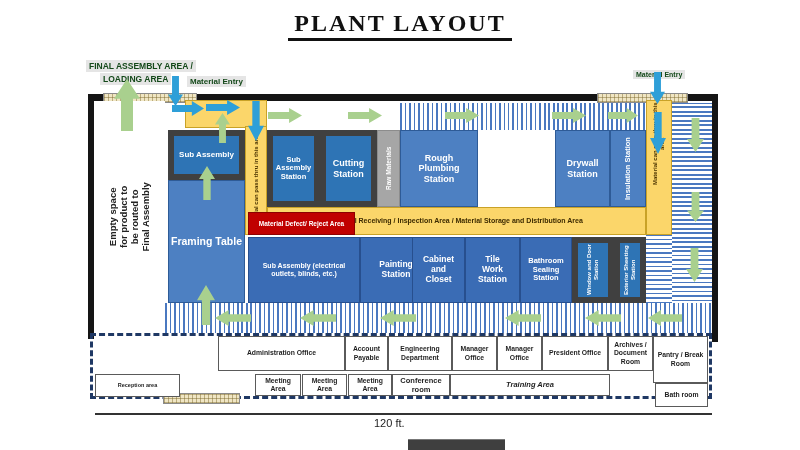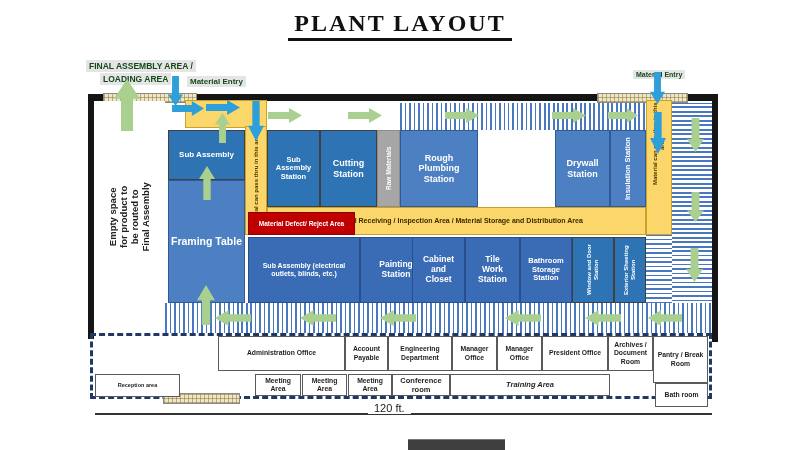--- a/index.html
+++ b/index.html
@@ -14,21 +14,21 @@
   
   .wall{background:#151515;}
   .dashed-zone{border:3px dashed #1f3864;}
   .hatch{background-color:#f0e6c4;
          background-image:repeating-linear-gradient(90deg,rgba(120,100,40,.45) 0 1px,transparent 1px 4px),
                           repeating-linear-gradient(0deg,rgba(120,100,40,.45) 0 1px,transparent 1px 4px);
          border:1px solid #8a8a8a;}
   
   .box{display:flex;align-items:center;justify-content:center;text-align:center;
        color:#fff;font-weight:bold;line-height:1.15;}
-  .b1{background:#2e74b5;border:1px solid #404040;}
+  .b1{background:#2e74b5;border:6px solid #404040;}
   .b2{background:#4d80c2;border:1px solid #2e5b97;}
   .b3{background:#3a6cb5;border:1px solid #274f8e;}
   .yellow{background:#fbd66a;border:1px solid #c9a227;color:#4a3300;}
   .red{background:#c00000;border:1px solid #8c0000;color:#fff;}
   .gray{background:#a6a6a6;border:1px solid #8c8c8c;color:#fff;}
   .vstripes{background:repeating-linear-gradient(90deg,#4a78c0 0 1.5px,#ffffff 1.5px 4.5px);}
   .hstripes{background:repeating-linear-gradient(0deg,#4a78c0 0 1.5px,#ffffff 1.5px 4.5px);}
   .vtext{writing-mode:vertical-rl;transform:rotate(180deg);}
   
   .office{display:flex;align-items:center;justify-content:center;text-align:center;
@@ -39,21 +39,21 @@
         padding:1px 3px;white-space:nowrap;}
   
   .arr{position:absolute;}
   .arr.green{background:#a9d08e;}
   .arr.blue{background:#2e9fd8;}
   .up{clip-path:polygon(50% 0,100% 38%,73% 38%,73% 100%,27% 100%,27% 38%,0 38%);}
   .down{clip-path:polygon(50% 100%,100% 62%,73% 62%,73% 0,27% 0,27% 62%,0 62%);}
   .right{clip-path:polygon(100% 50%,62% 0,62% 27%,0 27%,0 73%,62% 73%,62% 100%);}
   .left{clip-path:polygon(0 50%,38% 0,38% 27%,100% 27%,100% 73%,38% 73%,38% 100%);}
   .dim-line{background:#333;}
-  .dim-label{background:#fff;font-size:11px;color:#222;padding:0 6px;}
+  .dim-label{background:#fff;font-size:11px;color:#222;padding:0 6px;margin-top:15px;}
   .bottom-bar{background:#3f3f3f;border-top:1px solid #777;}
 </style>
 </head>
 <body>
 
 <div id="stage">
 
   <div class="abs title-wrap">
     <span class="title">PLANT LAYOUT</span>
   </div>
@@ -99,21 +99,21 @@
   <div class="abs box b2" style="left:555px;top:130px;width:55px;height:77px;font-size:9px;padding:0 14px;">Drywall Station</div>
   <div class="abs box b2 vtext" style="left:610px;top:130px;width:36px;height:77px;font-size:7.5px;">Insulation Station</div>
 
   <div class="abs box yellow" style="left:267px;top:207px;width:379px;height:28px;font-size:7px;color:#3d2b00;">Material Receiving / Inspection Area / Material Storage and Distribution Area</div>
   <div class="abs box red" style="left:248px;top:212px;width:107px;height:23px;font-size:6.5px;">Material Defect/ Reject Area</div>
 
   <div class="abs box b3" style="left:248px;top:237px;width:112px;height:66px;font-size:7px;padding:0 6px;">Sub Assembly (electrical outlets, blinds, etc.)</div>
   <div class="abs box b3" style="left:360px;top:237px;width:72px;height:66px;font-size:8.5px;padding:0 6px;">Painting Station</div>
   <div class="abs box b3" style="left:412px;top:237px;width:53px;height:66px;font-size:8.5px;padding:0 8px;">Cabinet and Closet</div>
   <div class="abs box b3" style="left:465px;top:237px;width:55px;height:66px;font-size:8.5px;padding:0 8px;">Tile Work Station</div>
-  <div class="abs box b3" style="left:520px;top:237px;width:52px;height:66px;font-size:7.5px;padding:0 6px;">Bathroom Storage Station</div>
+  <div class="abs box b3" style="left:520px;top:237px;width:52px;height:66px;font-size:7.5px;padding:0 6px;">Bathroom Sealing Station</div>
   <div class="abs box b1 vtext" style="left:572px;top:237px;width:42px;height:66px;font-size:6px;">Window and Door Station</div>
   <div class="abs box b1 vtext" style="left:614px;top:237px;width:32px;height:66px;font-size:6px;">Exterior Sheeting Station</div>
 
   <div class="abs dashed-zone" style="left:90px;top:333px;width:622px;height:66px;"></div>
   <div class="abs hatch" style="left:163px;top:393px;width:77px;height:11px;"></div>
 
   <div class="abs office" style="left:218px;top:336px;width:127px;height:35px;">Administration Office</div>
   <div class="abs office" style="left:345px;top:336px;width:43px;height:35px;">Account Payable</div>
   <div class="abs office" style="left:388px;top:336px;width:64px;height:35px;">Engineering Department</div>
   <div class="abs office" style="left:452px;top:336px;width:45px;height:35px;">Manager Office</div>

